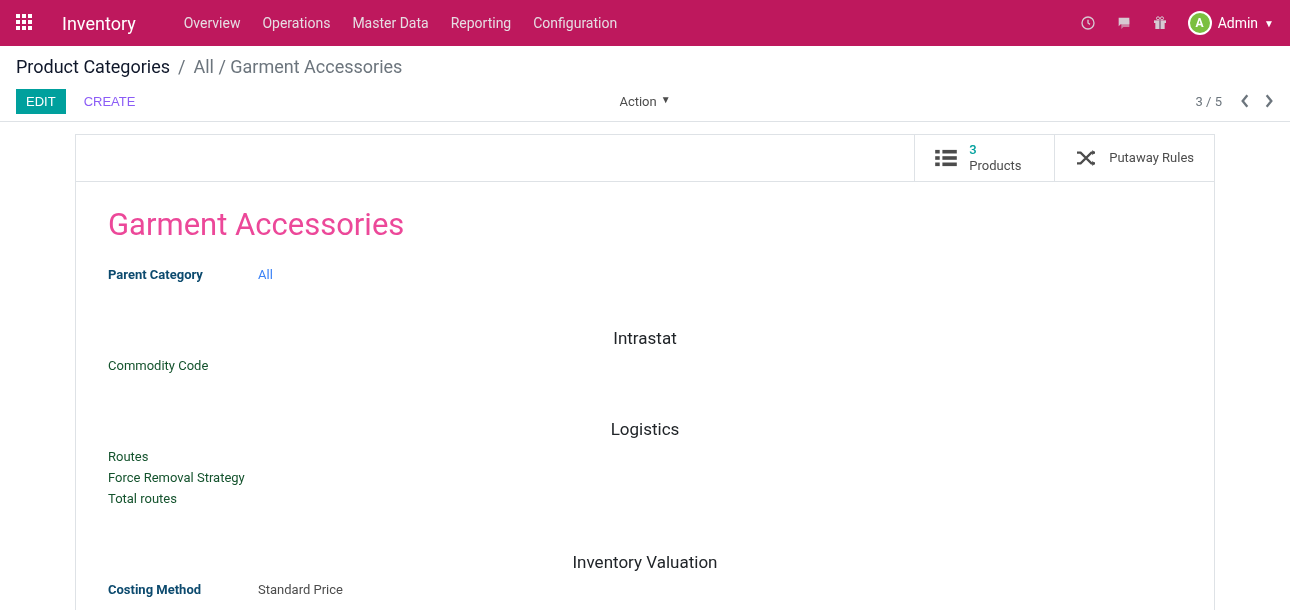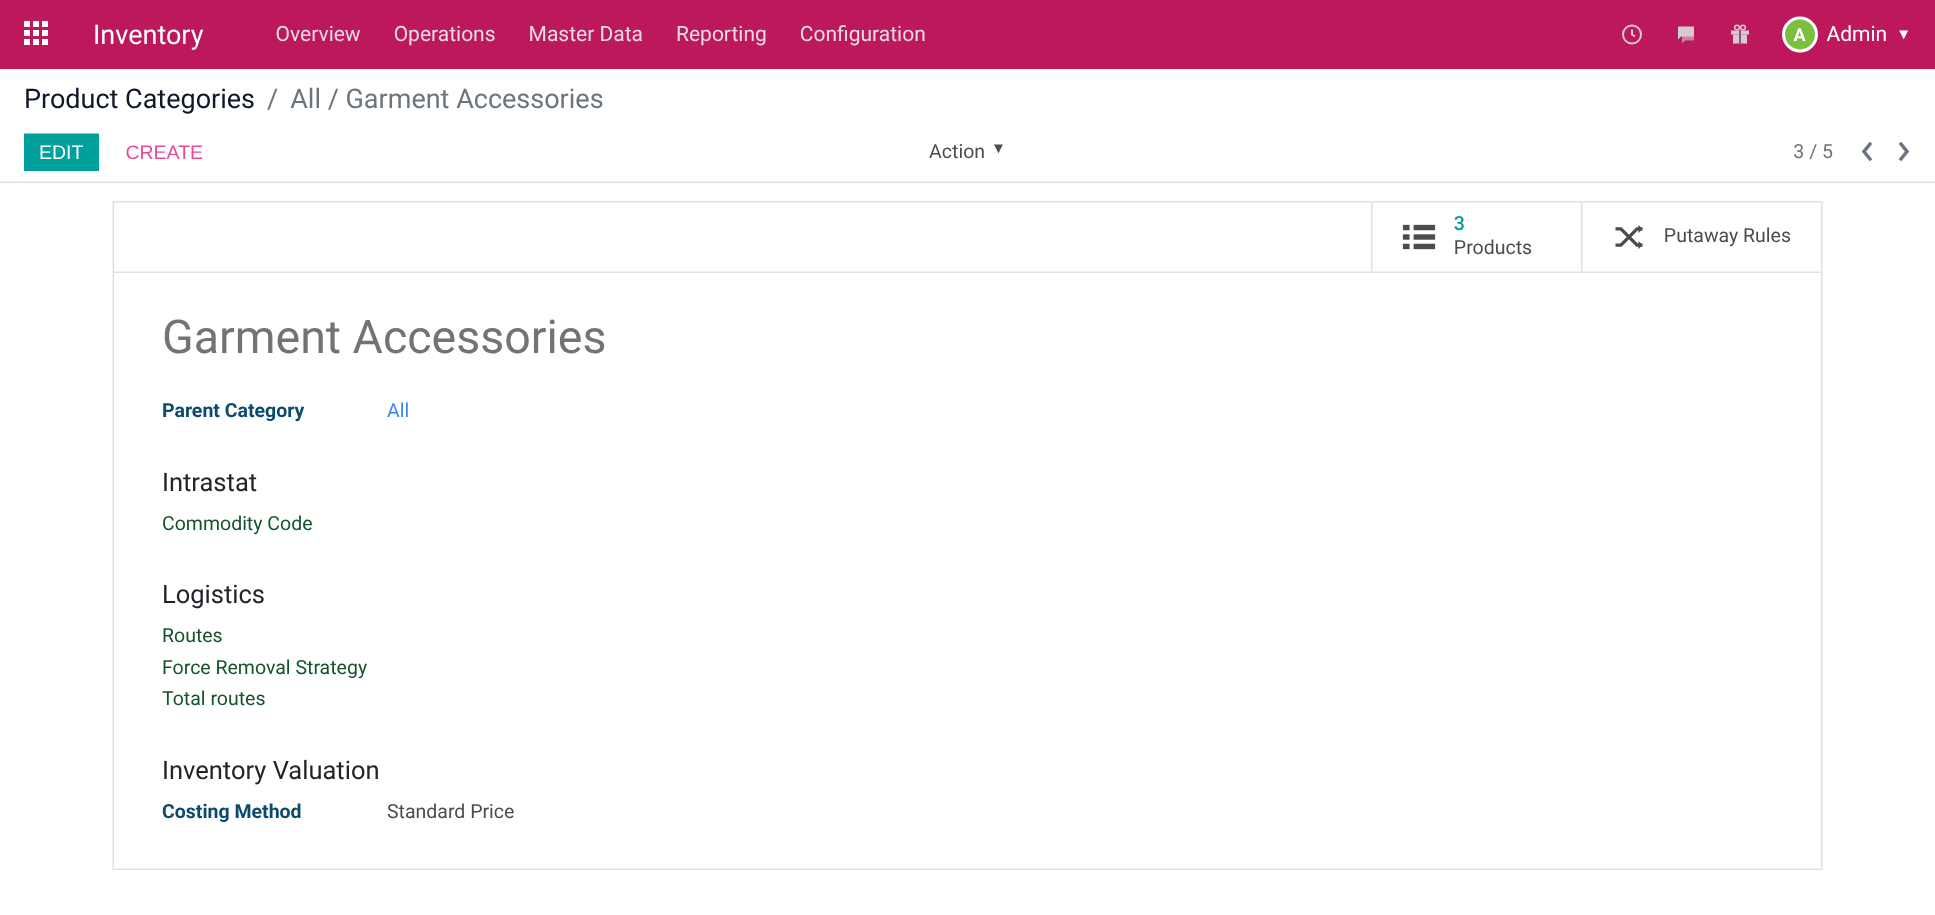--- a/index.html
+++ b/index.html
@@ -16,42 +16,42 @@
   .avatar { width: 24px; height: 24px; border-radius: 50%; background: #7bbf3f; border: 2px solid #fff; display: flex; align-items: center; justify-content: center; color: #fff; font-size: 12px; font-weight: bold; }
   .admin-drop { display: flex; align-items: center; gap: 6px; cursor: pointer; color: #fff; font-size: 14px; }
 
   .controlpanel { padding: 10px 16px 6px; border-bottom: 1px solid #dee2e6; }
   .breadcrumb { display: flex; align-items: center; gap: 8px; font-size: 18px; margin-bottom: 10px; }
   .breadcrumb .bc-link { color: #0f172a; cursor: pointer; }
   .breadcrumb .bc-sep, .breadcrumb .bc-cur { color: #6c757d; }
   .cp-row { display: flex; align-items: center; }
   .btn { padding: 5px 10px; font-size: 13px; border: none; cursor: pointer; text-transform: uppercase; }
   .btn-edit { background: #00a09d; color: #fff; font-weight: 500; }
-  .btn-create { background: transparent; color: #ec4899; font-weight: 500; margin-left: 8px; }
+  .btn-create { background: transparent; color: #8b5cf6; font-weight: 500; margin-left: 8px; }
   .cp-center { position: absolute; left: 50%; transform: translateX(-50%); }
   .action-drop { color: #4c4c4c; cursor: pointer; font-size: 13px; display: inline-flex; gap: 4px; }
   .cp-right { margin-left: auto; display: flex; align-items: center; gap: 18px; color: #6c757d; }
   .pager-arrows { display: flex; gap: 14px; }
   .pager-arrows span { cursor: pointer; font-size: 16px; color: #6c757d; }
 
   .form-wrap { margin: 12px auto 0; width: 1140px; }
   .sheet { border: 1px solid #dee2e6; background: #fff; }
   .button-box { display: flex; justify-content: flex-end; border-bottom: 1px solid #dee2e6; }
   .stat-btn { border-left: 1px solid #dee2e6; padding: 8px 20px; display: flex; align-items: center; gap: 12px; cursor: pointer; min-width: 140px; height: 46px; }
   .stat-icon { font-size: 20px; color: #4c4c4c; width: 22px; text-align: center; }
   .stat-text { display: flex; flex-direction: column; line-height: 1.2; font-size: 13px; }
   .stat-val { color: #00a09d; font-weight: 500; }
 
   .sheet-body { padding: 24px 32px; }
-  .title { font-size: 31px; color: #737373; margin-bottom: 24px; font-weight: 400; }
+  .title { font-size: 31px; color: #ec4899; margin-bottom: 24px; font-weight: 400; }
   .field-row { display: flex; margin-bottom: 6px; }
   .field-label { width: 150px; font-weight: 700; color: #0c4a6e; font-size: 13px; }
   .field-val { color: #4c4c4c; font-size: 13px; }
   .field-val.link { color: #3b82f6; cursor: pointer; }
-  .section-title { font-size: 17px; color: #212529; margin-top: 30px; margin-bottom: 10px; font-weight: 400; }
+  .section-title { font-size: 17px; color: #212529; margin-top: 46px; margin-bottom: 10px; font-weight: 400; text-align: center; }
   .muted-label { color: #14532d; font-size: 13px; margin-bottom: 6px; font-weight: 400; }
 
   svg { display: block; }
   .caret { font-size: 10px; }
 </style>
 </head>
 <body>
 
 <div class="topbar">
   <div class="apps-icon">

